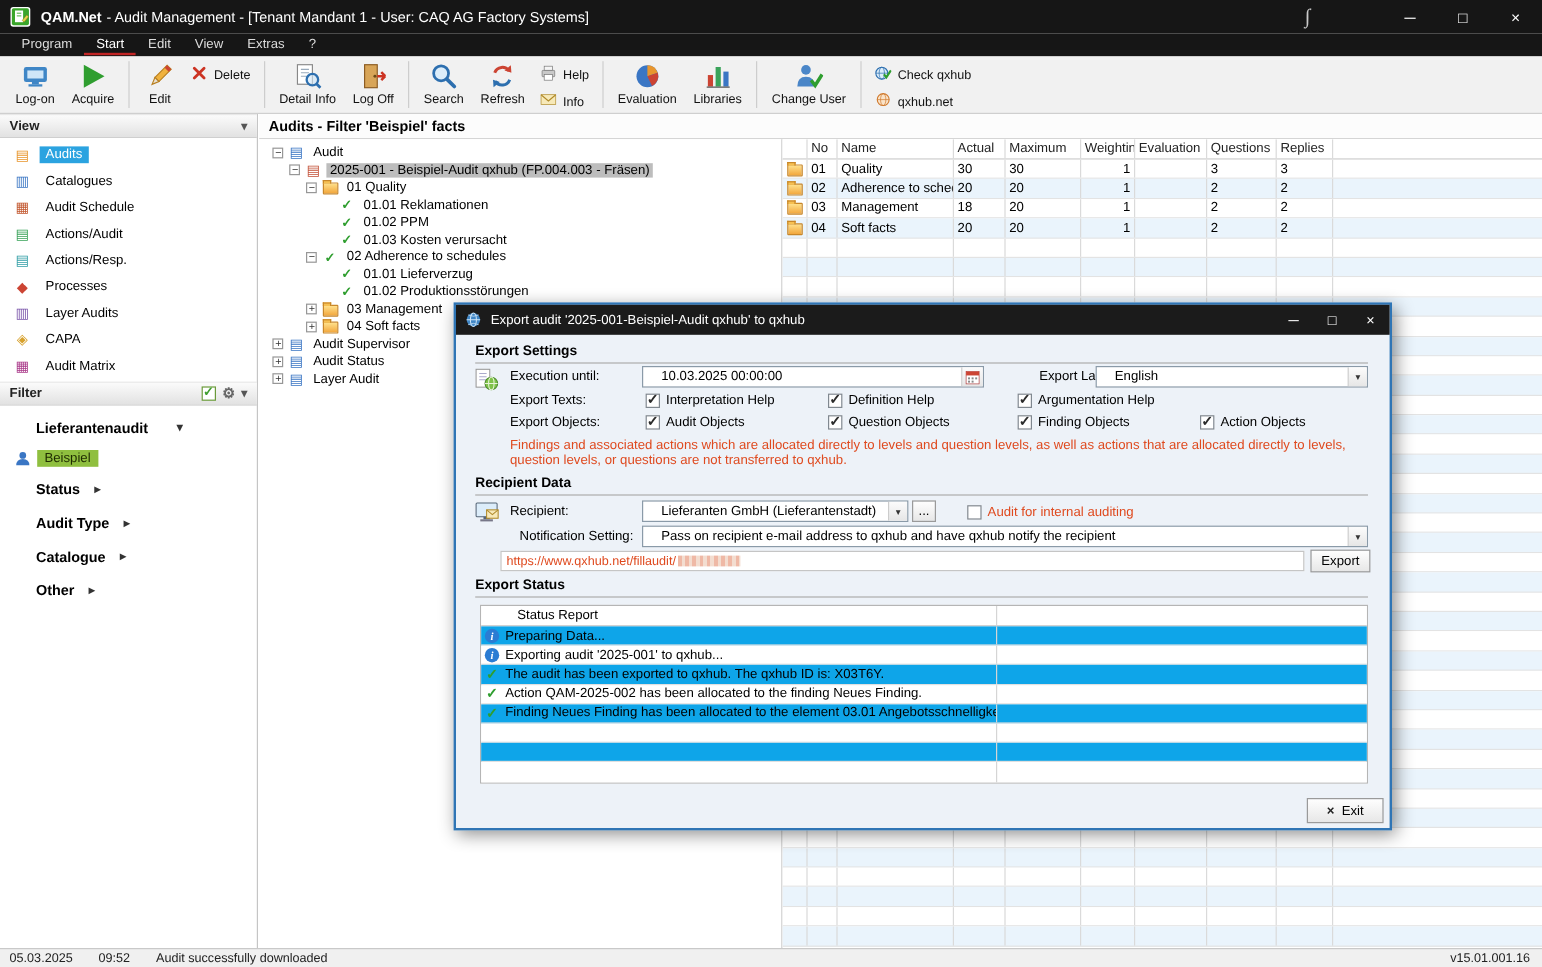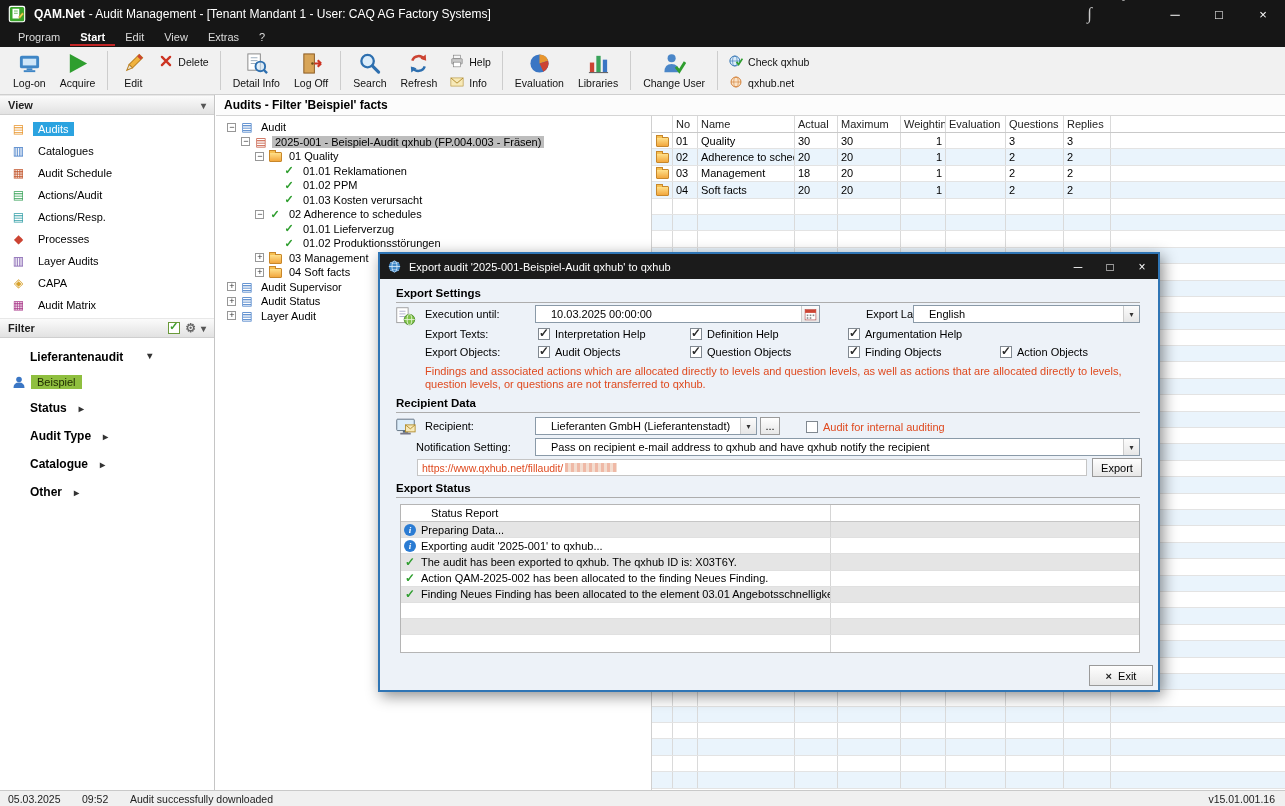--- a/index.html
+++ b/index.html
@@ -15,21 +15,21 @@
   .brand{margin-left:auto;display:flex;align-items:baseline;gap:2px;margin-right:26px;
          font-family:"Liberation Serif",serif;font-size:16px;letter-spacing:2px;flex-direction:column;}
   .brand .swirl{font-style:italic;color:#c9c9c9;font-size:17px;letter-spacing:0;}
   .win-btns{display:flex;height:28px;}
   .win-btn{width:44px;display:flex;align-items:center;justify-content:center;font-size:13px;color:#fff;}
 
   
   .menubar{position:absolute;left:0;top:28px;right:0;height:19px;background:#161616;
            display:flex;align-items:center;padding-left:8px;}
   .menu-item{padding:2px 10px 3px;color:#dcdcdc;font-size:11px;}
-  .menu-item.active{color:#fff;font-weight:bold;border-bottom:2px solid #c22525;padding-bottom:1px;}
+  .menu-item.active{color:#fff;font-weight:normal;border-bottom:2px solid #c22525;padding-bottom:1px;}
 
   
   .toolbar{position:absolute;left:0;top:47px;right:0;height:48px;background:#f1f1f1;
            border-bottom:1px solid #cfcfcf;display:flex;align-items:stretch;padding:1px 4px;}
   .tb-group{display:flex;align-items:stretch;padding:0 2px;}
   .tb-sep{width:1px;background:#cdcdcd;margin:3px 3px;}
   .tb-big{display:flex;flex-direction:column;align-items:center;padding:4px 7px 2px;min-width:40px;}
   .tb-big .ic{display:flex;}
   .tb-big svg{width:23px;height:23px;}
   .tb-big .lbl{font-size:10.5px;margin-top:2px;white-space:nowrap;color:#111;}
@@ -140,21 +140,21 @@
   .url-field{position:absolute;background:#fff;border:1px solid #c5c5c5;display:flex;align-items:center;padding-left:4px;}
   .url-text{color:#df4a1f;font-size:10.5px;white-space:nowrap;}
   .redact{width:52px;height:9px;margin-left:2px;flex:none;
           background:repeating-linear-gradient(90deg,#efb9a6 0 3px,#f3ddd0 3px 6px);}
   .btn{position:absolute;background:linear-gradient(#fefefe,#e7e7e7);border:1px solid #9a9a9a;
        display:flex;align-items:center;justify-content:center;gap:6px;font-size:11px;}
   .exit-x{font-weight:bold;color:#222;}
   .st-table{position:absolute;left:20px;top:225px;width:740px;background:#fff;border:1px solid #b5b5b5;}
   .st-row{display:flex;height:16.2px;border-bottom:1px solid #e0e0e0;align-items:center;background:#fff;}
   .st-row:last-child{border-bottom:none;}
-  .st-row.alt{background:#e5e5e5;gap:20px;}
+  .st-row.alt{background:#0ea5e9;gap:20px;}
   .st-row.st-head{height:17px;border-bottom:1px solid #c6c6c6;}
   .st-c1{width:430px;height:100%;display:flex;align-items:center;border-right:1px solid #d5d5d5;
          overflow:hidden;white-space:nowrap;}
   .st-c2{flex:1;height:100%;}
   .st-icon{width:18px;flex:none;display:flex;justify-content:center;}
   .ic-info{width:12px;height:12px;border-radius:50%;background:#2b7cd3;color:#fff;display:flex;
            align-items:center;justify-content:center;font-size:9px;font-weight:bold;font-style:italic;
            font-family:"Liberation Serif",serif;}
   .ic-info::before{content:"i";}
   .ic-ok{color:#2f9e2f;font-weight:bold;font-size:12px;line-height:1;}
@@ -1173,21 +1173,21 @@
     <div class="field" style="left:155px;top:138px;width:222px">
       <span>Lieferanten GmbH (Lieferantenstadt)</span>
       <span class="dd-btn">▾</span>
     </div>
     <div class="btn" style="left:380px;top:138px;width:20px;height:18px">...</div>
     <div class="cb" style="left:426px;top:140px">
       <span class="box"></span>
       <span class="red-text">Audit for internal auditing</span>
     </div>
 
-    <div class="d-label" style="left:36px;top:160px">Notification Setting:</div>
+    <div class="d-label" style="left:53px;top:160px">Notification Setting:</div>
     <div class="field" style="left:155px;top:159px;width:605px">
       <span>Pass on recipient e-mail address to qxhub and have qxhub notify the recipient</span>
       <span class="dd-btn">▾</span>
     </div>
 
     <div class="url-field" style="left:37px;top:180px;width:670px;height:17px">
       <span class="url-text">https://www.qxhub.net/fillaudit/</span>
       <span class="redact"></span>
     </div>
     <div class="btn" style="left:712px;top:179px;width:50px;height:19px">

